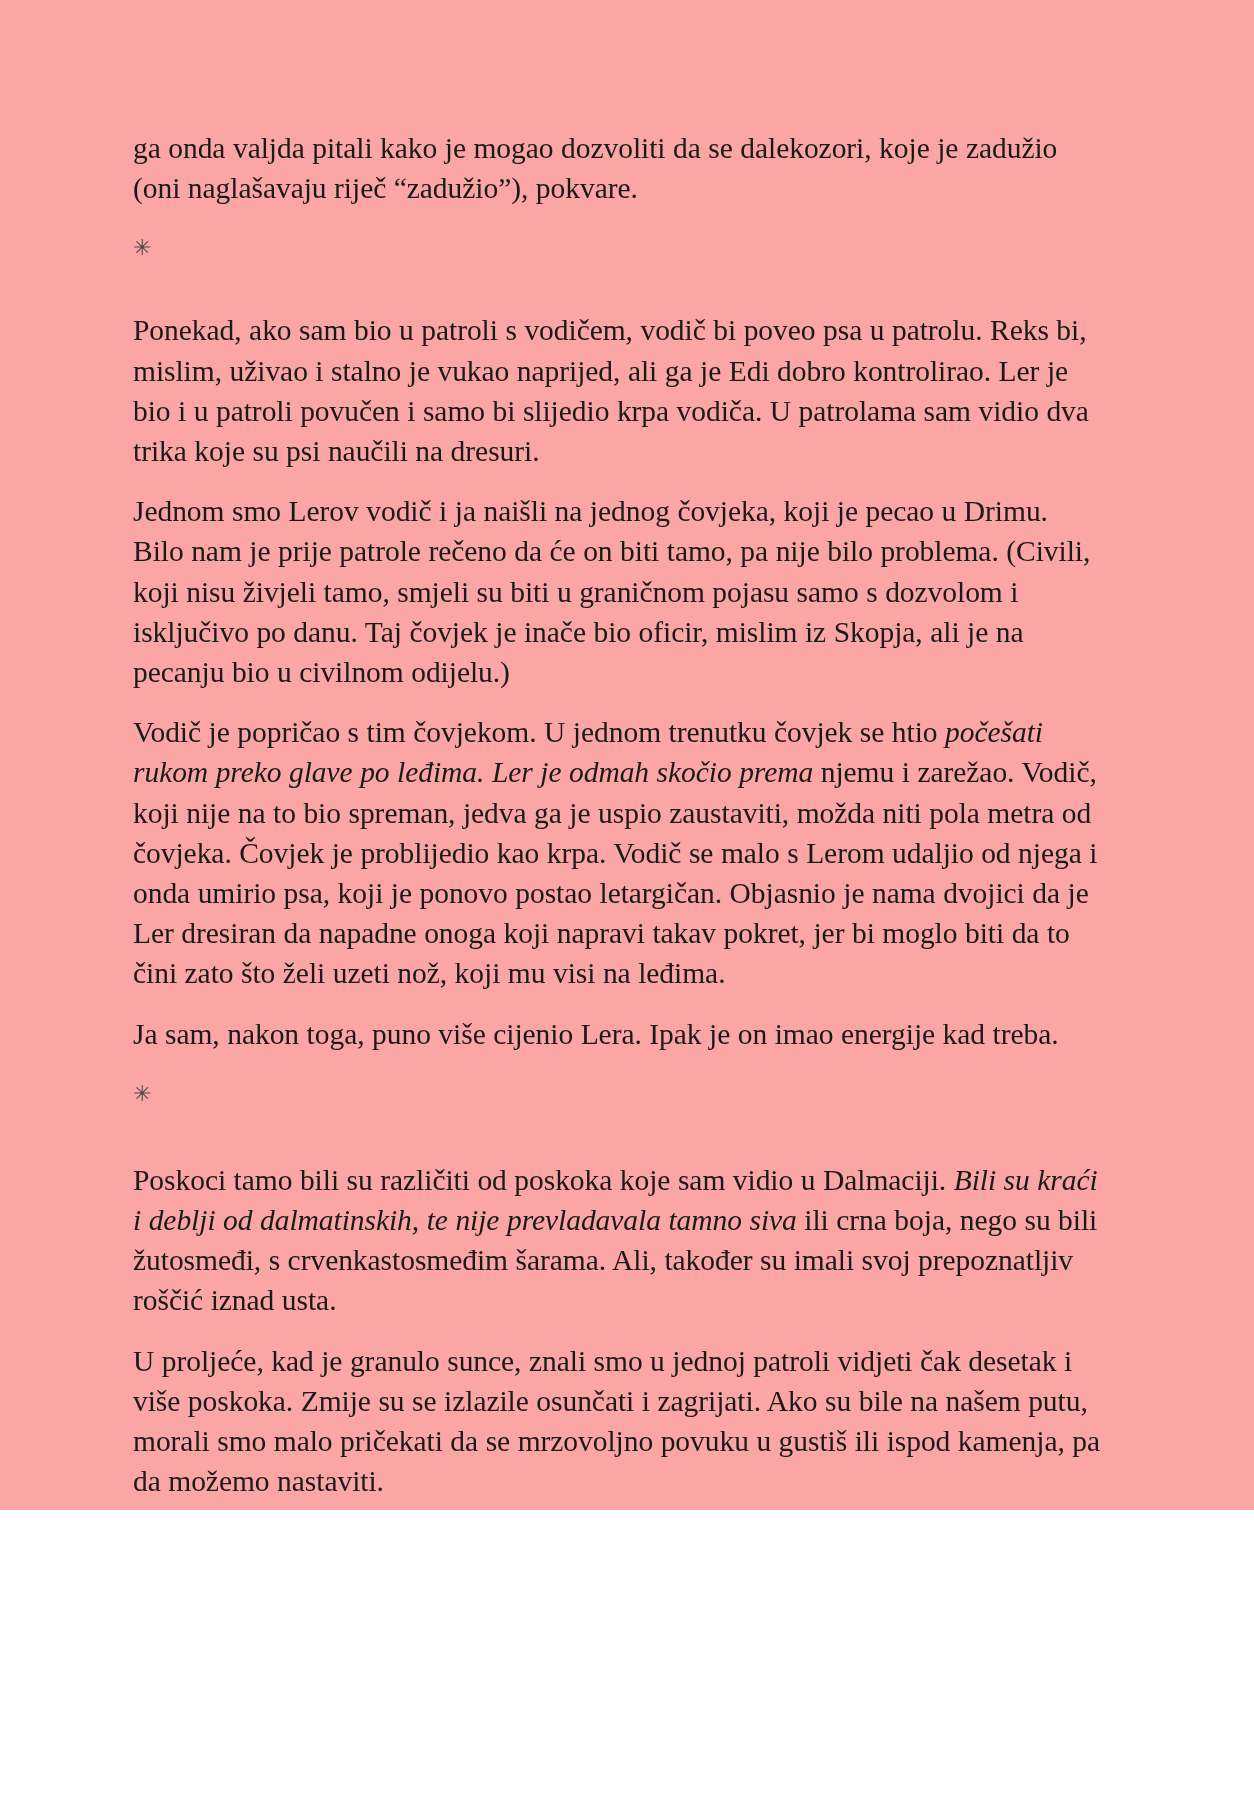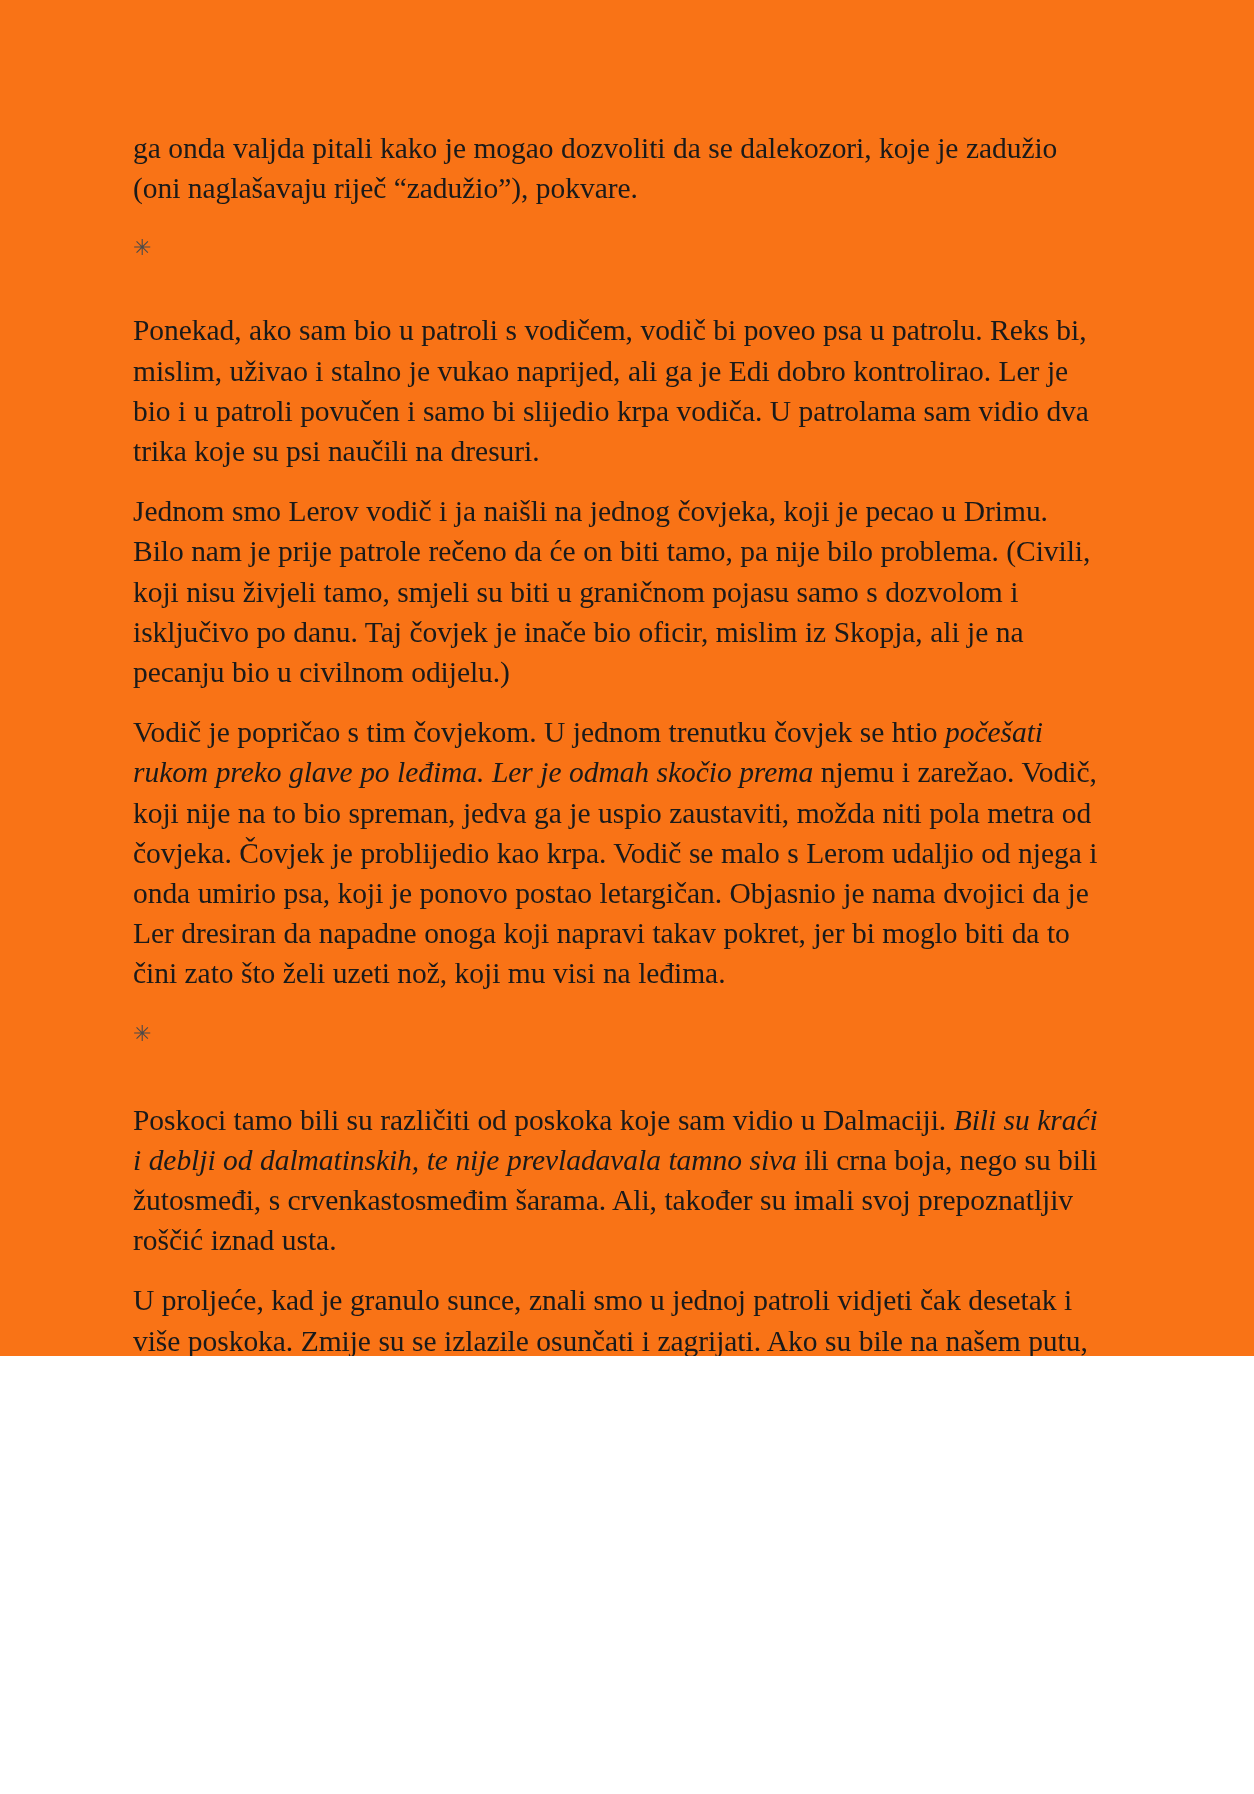--- a/index.html
+++ b/index.html
@@ -7,22 +7,22 @@
     padding: 0;
     background: #ffffff;
   }
   body {
     font-family: "Liberation Serif", "DejaVu Serif", serif;
     color: #1a1a1a;
   }
   .page {
     position: relative;
     width: 1254px;
-    height: 1356px;
-    background: #f97316;
+    height: 1510px;
+    background: #fca5a5;
     box-sizing: border-box;
     overflow: hidden;
   }
   .text-column {
     position: absolute;
     left: 133px;
     top: 128px;
     width: 968px;
   }
   .para {
@@ -77,20 +77,23 @@
 
 
     <p class="para">
       <span>Jednom smo Lerov vodič i ja naišli na jednog čovjeka, koji je pecao u Drimu. Bilo nam je prije patrole rečeno da će on biti tamo, pa nije bilo problema. (Civili, koji nisu živjeli tamo, smjeli su biti u graničnom pojasu samo s dozvolom i isključivo po danu. Taj čovjek je inače bio oficir, mislim iz Skopja, ali je na pecanju bio u civilnom odijelu.)</span>
     </p>
 
     <p class="para">
       <span>Vodič je popričao s tim čovjekom. U jednom trenutku čovjek se htio </span><span class="ital">počešati rukom preko glave po leđima. Ler je odmah skočio prema</span><span> njemu i zarežao. Vodič, koji nije na to bio spreman, jedva ga je uspio zaustaviti, možda niti pola metra od čovjeka. Čovjek je problijedio kao krpa. Vodič se malo s Lerom udaljio od njega i onda umirio psa, koji je ponovo postao letargičan. Objasnio je nama dvojici da je Ler dresiran da napadne onoga koji napravi takav pokret, jer bi moglo biti da to čini zato što želi uzeti nož, koji mu visi na leđima.</span>
     </p>
 
+    <p class="para">
+      <span>Ja sam, nakon toga, puno više cijenio Lera. Ipak je on imao energije kad treba.</span>
+    </p>
 
     <p class="sep sep-2">
       <span>✳</span>
     </p>
 
     <p class="para">
       <span>Poskoci tamo bili su različiti od poskoka koje sam vidio u Dalmaciji. </span><span class="ital">Bili su kraći i deblji od dalmatinskih, te nije prevladavala tamno siva</span><span> ili crna boja, nego su bili žutosmeđi, s crvenkastosmeđim šarama. Ali, također su imali svoj prepoznatljiv roščić iznad usta.</span>
     </p>
 
     <p class="para">

